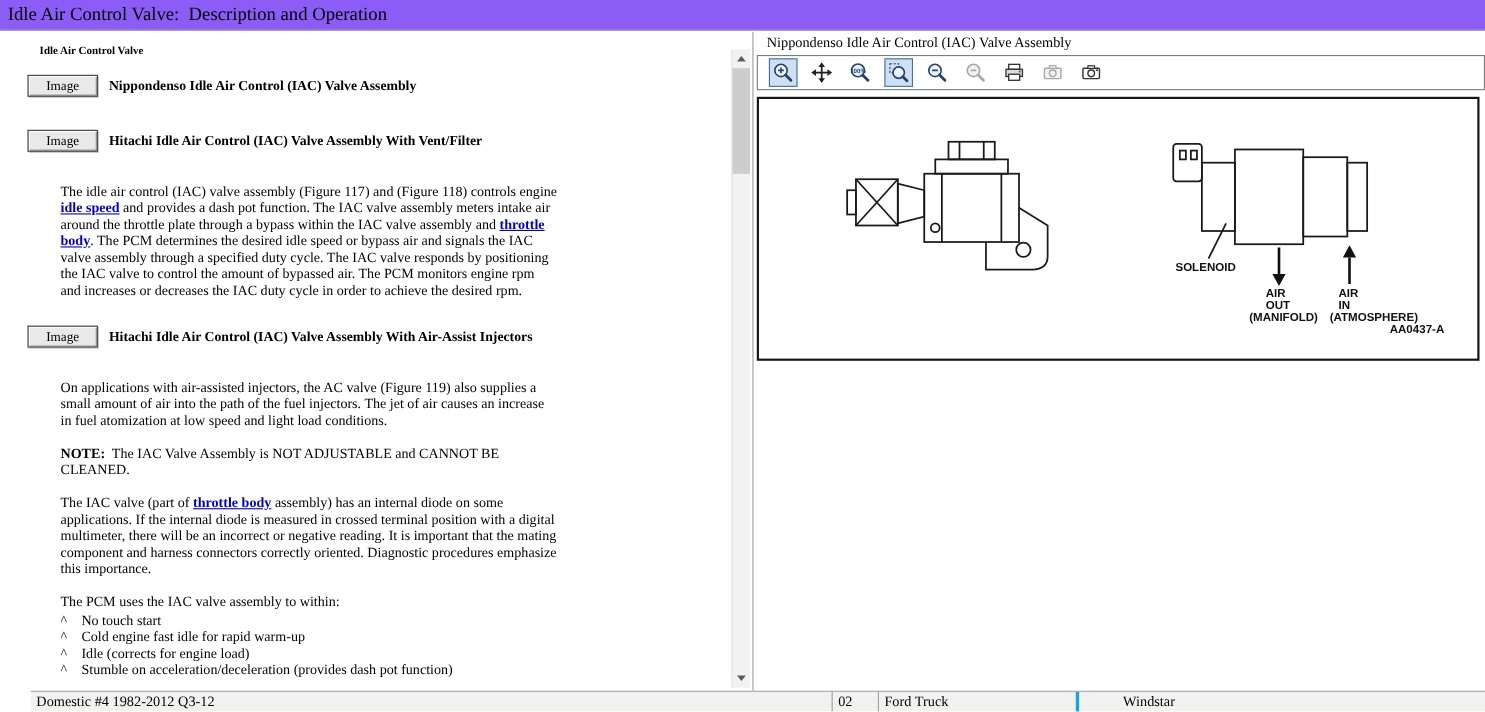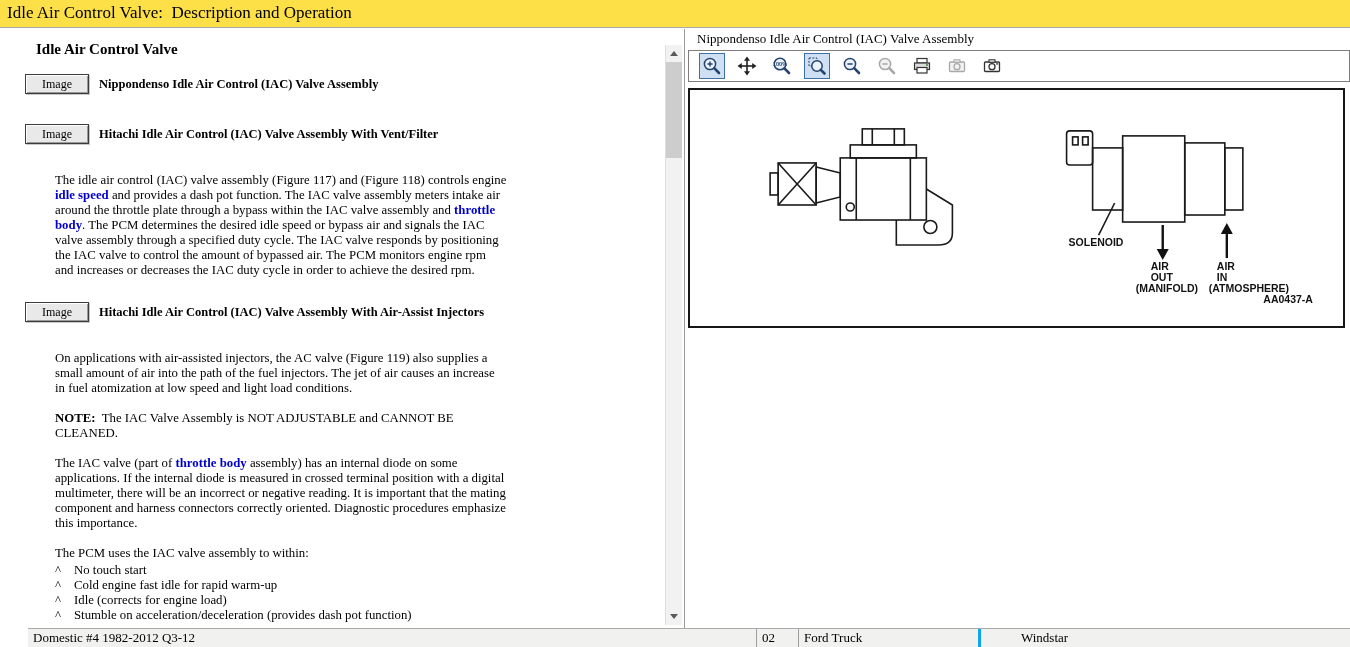--- a/index.html
+++ b/index.html
@@ -1,39 +1,39 @@
 <!DOCTYPE html>
 <html><head>
 <meta charset="utf-8">
 <style>
   html,body{margin:0;padding:0;background:#fff;}
   #app{position:relative;width:1350px;height:647px;background:#fff;overflow:hidden;
        font-family:"Liberation Serif", serif;color:#000;}
 
   
-  .titlebar{position:absolute;top:0;left:0;width:100%;height:28px;background:#fde047;
+  .titlebar{position:absolute;top:0;left:0;width:100%;height:28px;background:#8b5cf6;
             border-bottom:1px solid #a9a9a9;box-sizing:border-box;}
   .title{display:inline-block;font-size:17px;line-height:26px;padding-left:7px;white-space:pre;}
 
   
   .left-panel{position:absolute;top:29px;left:0;width:682px;height:599px;background:#fff;overflow:hidden;}
   .doc{padding:12px 0 0 36px;width:480px;font-size:12.8px;}
-  .doc-heading{font-weight:bold;font-size:15px;}
+  .doc-heading{font-weight:bold;font-size:10px;}
   .fig-row{display:flex;align-items:center;gap:10px;margin-left:-11px;}
   .fr1{margin-top:16px;} .fr2{margin-top:30px;} .fr3{margin-top:24px;}
   .img-btn{width:64px;height:20px;background:#e9e9e9;border:1px solid #3c3c3c;
            box-shadow:inset 1px 1px 0 #ffffff, inset -1px -1px 0 #9a9a9a, 1px 1px 0 #c9c9c9;
            font-family:"Liberation Serif", serif;font-weight:normal;font-size:12px;
            text-align:center;padding:0;cursor:pointer;}
   .fig-cap{font-weight:bold;font-size:12.5px;}
   .para{margin:0 0 0 19px;width:452px;line-height:15px;}
   .p1{margin-top:29px;} .p2{margin-top:29px;} .pnote{margin-top:15px;} .p3{margin-top:15px;} .pintro{margin-top:15px;}
   .note-label{font-weight:bold;}
   .note-text{white-space:pre-wrap;}
-  a.doclink{color:#0000cd;font-weight:bold;cursor:pointer;}
+  a.doclink{color:#0000cd;font-weight:bold;text-decoration:underline;cursor:pointer;}
   .list{margin-left:19px;margin-top:2px;width:452px;}
   .li{display:flex;line-height:15px;}
   .li .bullet{width:19px;flex:none;}
 
   
   .scrollbar{position:absolute;top:16px;right:0;width:17px;bottom:3px;background:#f2f2f2;
              border-left:1px solid #dedede;box-sizing:border-box;}
   .sb-btn{position:absolute;left:0;width:16px;height:17px;background:#f2f2f2;
           display:flex;align-items:center;justify-content:center;cursor:pointer;}
   .sb-btn.up{top:0;} .sb-btn.down{bottom:0;}

